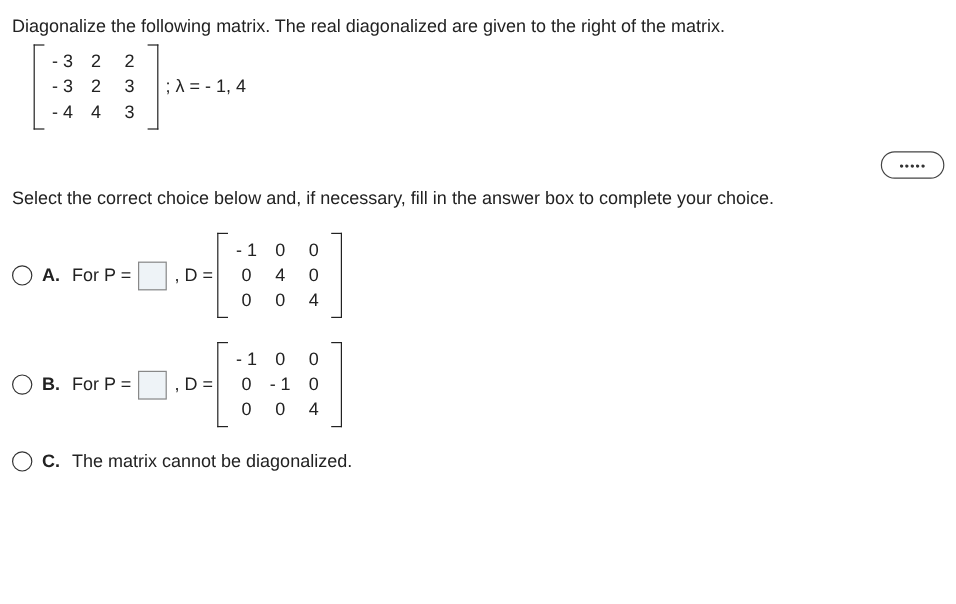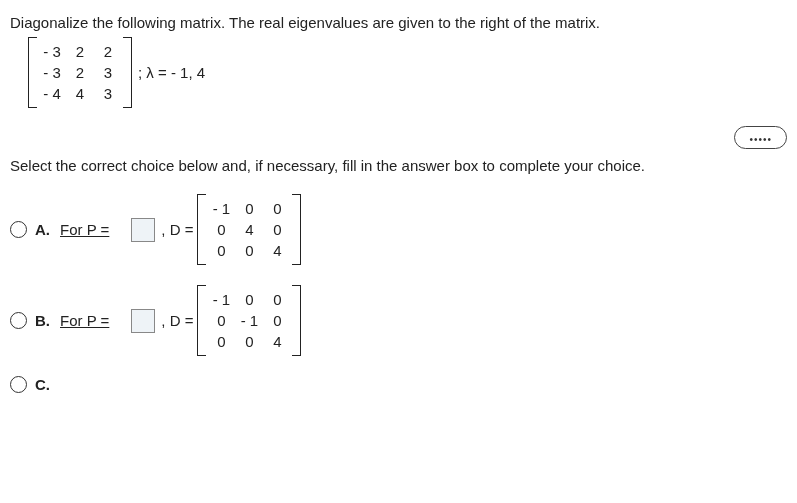--- a/index.html
+++ b/index.html
@@ -56,37 +56,37 @@
     margin: 20px 0 0 0;
   }
   .radio {
     width: 15px; height: 15px;
     border: 1.5px solid #333;
     border-radius: 50%;
     margin-right: 8px;
     flex-shrink: 0;
   }
   .choice-label { font-weight: bold; margin-right: 10px;}
-  .for-p { margin-right: 20px; text-decoration: underline;}
+  .for-p { margin-right: 4px;}
   .p-box {
     display: inline-block;
     width: 22px;
     height: 22px;
     border: 1px solid #888;
     background: #eef3f7;
     vertical-align: middle;
     margin: 0 2px;
   }
   .d-eq { margin: 0 4px;}
   .instr, .prompt { margin-top: 4px;}
 </style>
 </head>
 <body>
 
-<div class="prompt">Diagonalize the following matrix. The real eigenvalues are given to the right of the matrix.</div>
+<div class="prompt">Diagonalize the following matrix. The real diagonalized are given to the right of the matrix.</div>
 
 <div class="given-row">
   <div class="matrix">
     <div class="matrix-row">
         <div class="matrix-cell">- 3</div>
         <div class="matrix-cell">2</div>
         <div class="matrix-cell">2</div>
       </div>
     <div class="matrix-row">
         <div class="matrix-cell">- 3</div>
@@ -154,13 +154,14 @@
         <div class="matrix-cell">0</div>
         <div class="matrix-cell">0</div>
         <div class="matrix-cell">4</div>
       </div>
   </div>
 </div>
 
 <div class="choice-row">
   <div class="radio"></div>
   <span class="choice-label">C.</span>
+  <span>The matrix cannot be diagonalized.</span>
 </div>
 
 </body></html>

